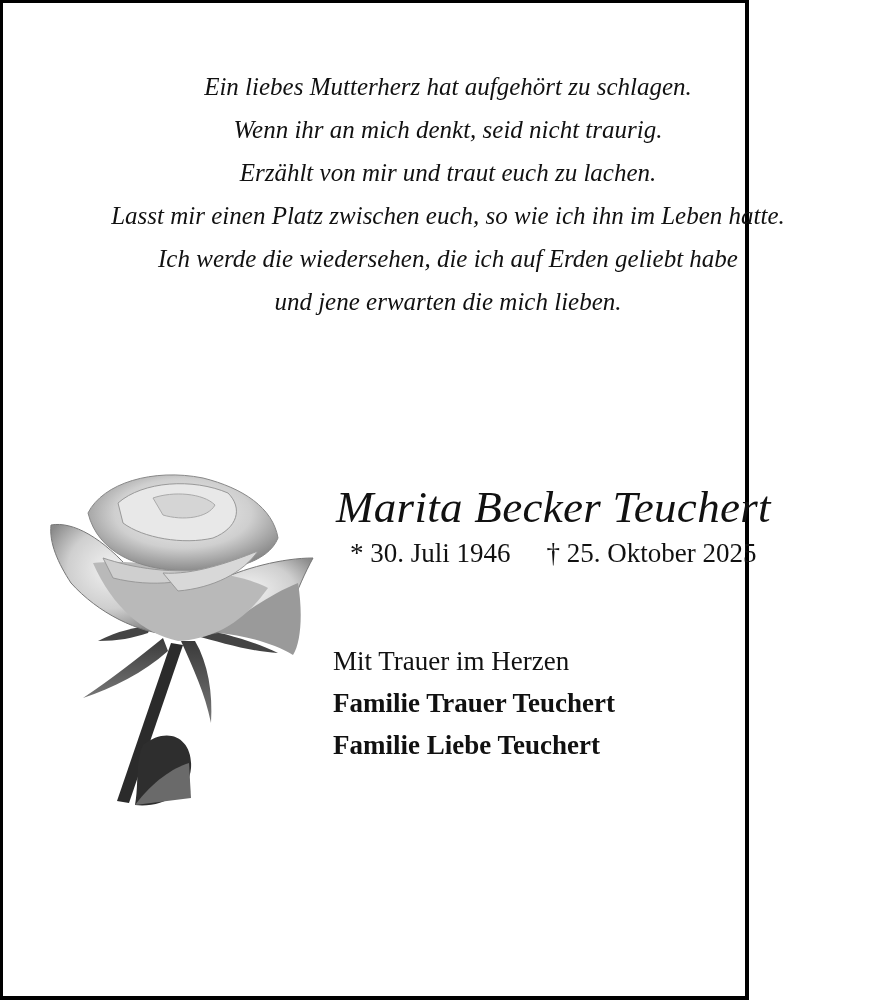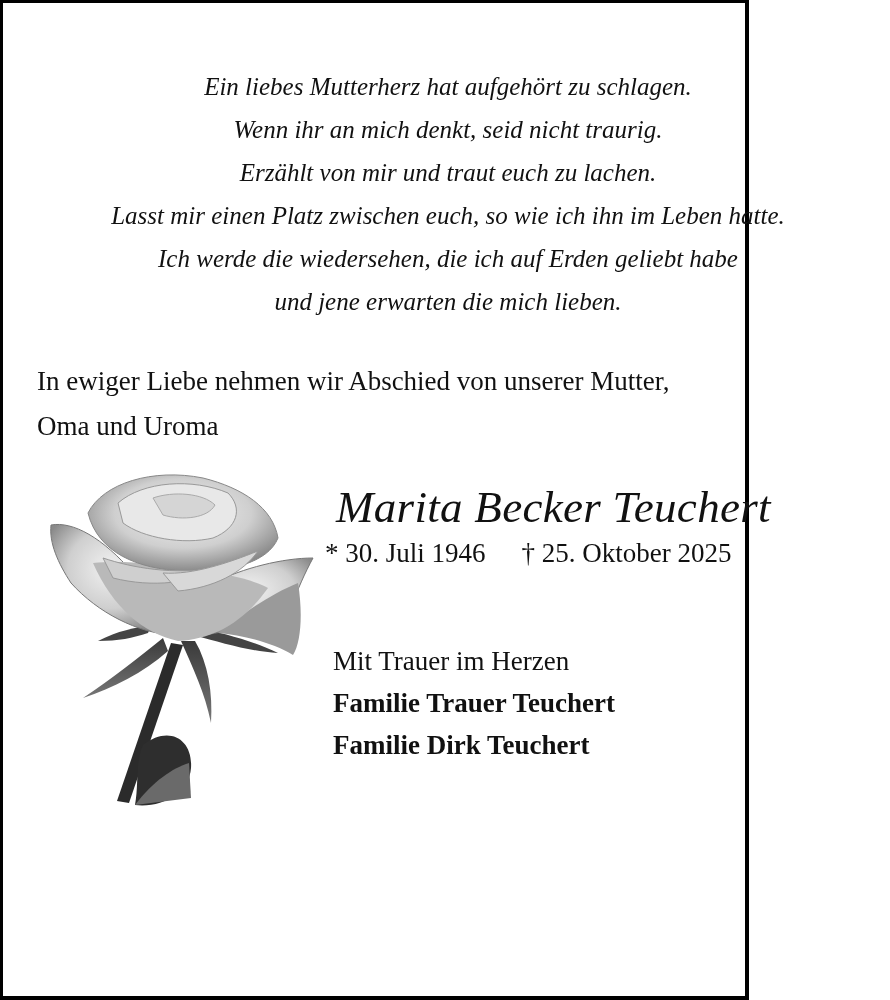--- a/index.html
+++ b/index.html
@@ -24,21 +24,21 @@
   .intro div { white-space: nowrap; }
   .rose {
     position: absolute; left: 40px; top: 460px; width: 275px; height: 345px;
   }
   .name {
     position: absolute; left: 333px; top: 478px;
     font-size: 45px; font-weight: normal; font-style: italic; white-space: nowrap;
     letter-spacing: 0.3px;
   }
   .dates {
-    position: absolute; left: 322px; top: 535px;
+    position: absolute; left: 347px; top: 535px;
     font-size: 27px; white-space: nowrap;
   }
   .dates .gap { display: inline-block; width: 36px; }
   .mourners {
     position: absolute; left: 330px; top: 637px;
     font-size: 27px; line-height: 42px;
   }
   .mourners div { white-space: nowrap; }
   .mourners .fam { font-weight: bold; }
   .funeral {
@@ -54,24 +54,20 @@
 
   <div class="poem serif">
     <div>Ein liebes Mutterherz hat aufgehört zu schlagen.</div>
     <div>Wenn ihr an mich denkt, seid nicht traurig.</div>
     <div>Erzählt von mir und traut euch zu lachen.</div>
     <div>Lasst mir einen Platz zwischen euch, so wie ich ihn im Leben hatte.</div>
     <div>Ich werde die wiedersehen, die ich auf Erden geliebt habe</div>
     <div>und jene erwarten die mich lieben.</div>
   </div>
 
-  <div class="intro serif">
-    <div>In ewiger Liebe nehmen wir Abschied von unserer Mutter,</div>
-    <div>Oma und Uroma</div>
-  </div>
 
   <div class="rose">
     <svg width="275" height="345" viewBox="0 0 275 345" xmlns="http://www.w3.org/2000/svg">
       <defs>
         <radialGradient id="petal" cx="50%" cy="40%" r="60%">
           <stop offset="0%" stop-color="#f2f2f2"></stop>
           <stop offset="60%" stop-color="#cfcfcf"></stop>
           <stop offset="100%" stop-color="#8a8a8a"></stop>
         </radialGradient>
         <linearGradient id="leaf" x1="0" y1="0" x2="0" y2="1">
@@ -106,19 +102,19 @@
 
   <div class="name serif">Marita Becker Teuchert</div>
 
   <div class="dates serif">
     <span>* 30. Juli 1946</span><span class="gap"></span><span>† 25. Oktober 2025</span>
   </div>
 
   <div class="mourners serif">
     <div>Mit Trauer im Herzen</div>
     <div class="fam">Familie Trauer Teuchert</div>
-    <div class="fam">Familie Dirk Teuchert</div>
+    <div class="fam">Familie Liebe Teuchert</div>
   </div>
 
   <div class="funeral serif">
   </div>
 
 </div>
 
 </body></html>

